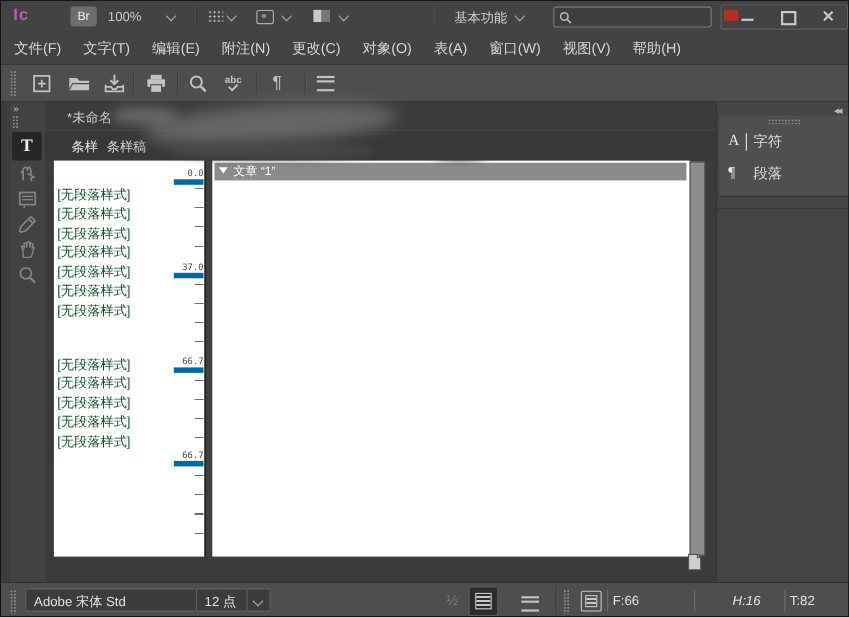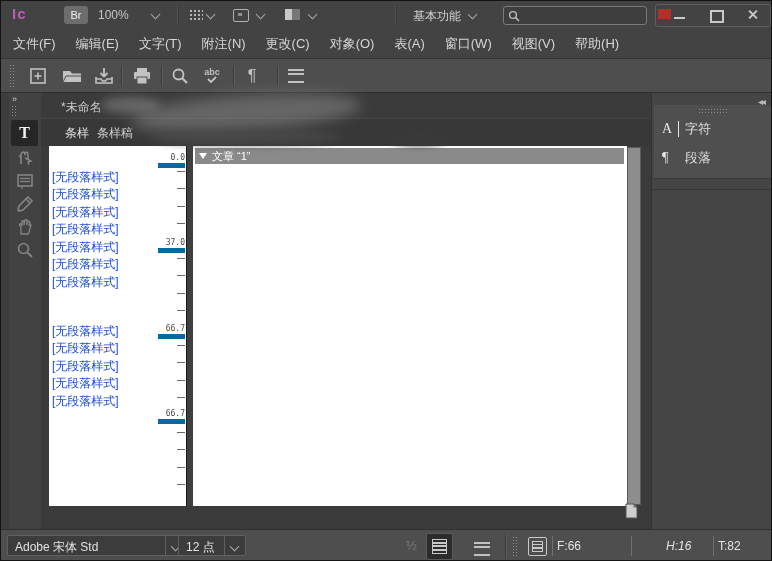--- a/index.html
+++ b/index.html
@@ -55,21 +55,21 @@
   .expand-gl{position:absolute;left:3px;top:1px;font-size:9px;color:#cfcfcf;letter-spacing:-1px;}
   .type-box{position:absolute;left:2px;top:27px;width:27px;height:26px;background:#262626;border-radius:2px;
     color:#f2f2f2;font-size:16px;font-weight:bold;text-align:center;line-height:26px;font-family:"Liberation Serif",serif;}
   .tool-ic{position:absolute;left:7px;width:18px;height:18px;opacity:.75;}
   .docarea{position:absolute;left:40px;top:0;width:610px;height:436px;background:#3b3b3b;}
   .doc-tab{position:absolute;left:20px;top:6px;font-size:12px;color:#cbcbcb;}
   .view-tabs{position:absolute;left:0;top:25px;width:610px;height:27px;background:#383838;border-top:1px solid #454545;}
   .vtab{position:absolute;top:6px;font-size:12px;color:#e2e2e2;}
   .content{position:absolute;left:0;top:52px;width:610px;height:384px;}
   .styles-col{position:absolute;left:8px;top:1px;width:137px;height:360px;background:#fff;}
-  .gal-row{position:absolute;left:3px;width:120px;font-size:12px;color:#1d4ed8;white-space:nowrap;}
+  .gal-row{position:absolute;left:3px;width:120px;font-size:12px;color:#14532d;white-space:nowrap;}
   .ruler-ticks{position:absolute;right:1px;top:25px;width:8px;height:330px;
     background:repeating-linear-gradient(to bottom,#6a6a6a 0 1px,transparent 1px 17.4px);}
   .ruler-mark{position:absolute;right:1px;width:27px;height:10px;font-size:8px;color:#4a4a4a;text-align:right;
     border-bottom:5px solid #0369a1;background:#fff;font-family:"DejaVu Sans Mono",monospace;}
   .divider{position:absolute;left:145px;top:1px;width:7px;height:360px;background:#3f3f3f;
     border-left:1px solid #191919;border-right:1px solid #191919;}
   .story{position:absolute;left:152px;top:1px;width:434px;height:360px;background:#fff;}
   .story-header{position:absolute;left:2px;top:2px;width:429px;height:16px;background:#8a8a8a;
     color:#fff;font-size:11px;line-height:16px;padding-left:4px;box-sizing:border-box;}
   .tri{display:inline-block;width:0;height:0;border-left:4px solid transparent;border-right:4px solid transparent;
@@ -137,22 +137,22 @@
           <span class="max-box"></span>
         </span>
       <span class="win-btn" style="left:78px;">
           <span class="close-x"></span>
         </span>
     </div>
   </div>
 
   <div class="menubar">
     <span class="menu-item">文件(F)</span>
+    <span class="menu-item">文字(T)</span>
     <span class="menu-item">编辑(E)</span>
-    <span class="menu-item">文字(T)</span>
     <span class="menu-item">附注(N)</span>
     <span class="menu-item">更改(C)</span>
     <span class="menu-item">对象(O)</span>
     <span class="menu-item">表(A)</span>
     <span class="menu-item">窗口(W)</span>
     <span class="menu-item">视图(V)</span>
     <span class="menu-item">帮助(H)</span>
   </div>
 
   <div class="toolbar">
@@ -312,21 +312,21 @@
           <span class="rp-ic" style="width:17px;">¶</span>
           <span class="rp-lab">段落</span>
         </div>
       </div>
       <div class="dock-line"></div>
     </div>
   </div>
 
   <div class="statusbar">
     <span class="dots-v" style="left:8px;top:6px;height:22px;"></span>
-    <div class="dd" style="left:6px;width:180px;">
+    <div class="dd" style="left:22px;width:180px;">
       <span class="txt">Adobe 宋体 Std</span>
       <span class="chevbox">
           <span class="chev" style="left:6px;top:7px;"></span>
         </span>
     </div>
     <div class="dd" style="left:177px;width:68px;">
       <span class="txt">12 点</span>
       <span class="chevbox">
           <span class="chev" style="left:6px;top:7px;"></span>
         </span>

